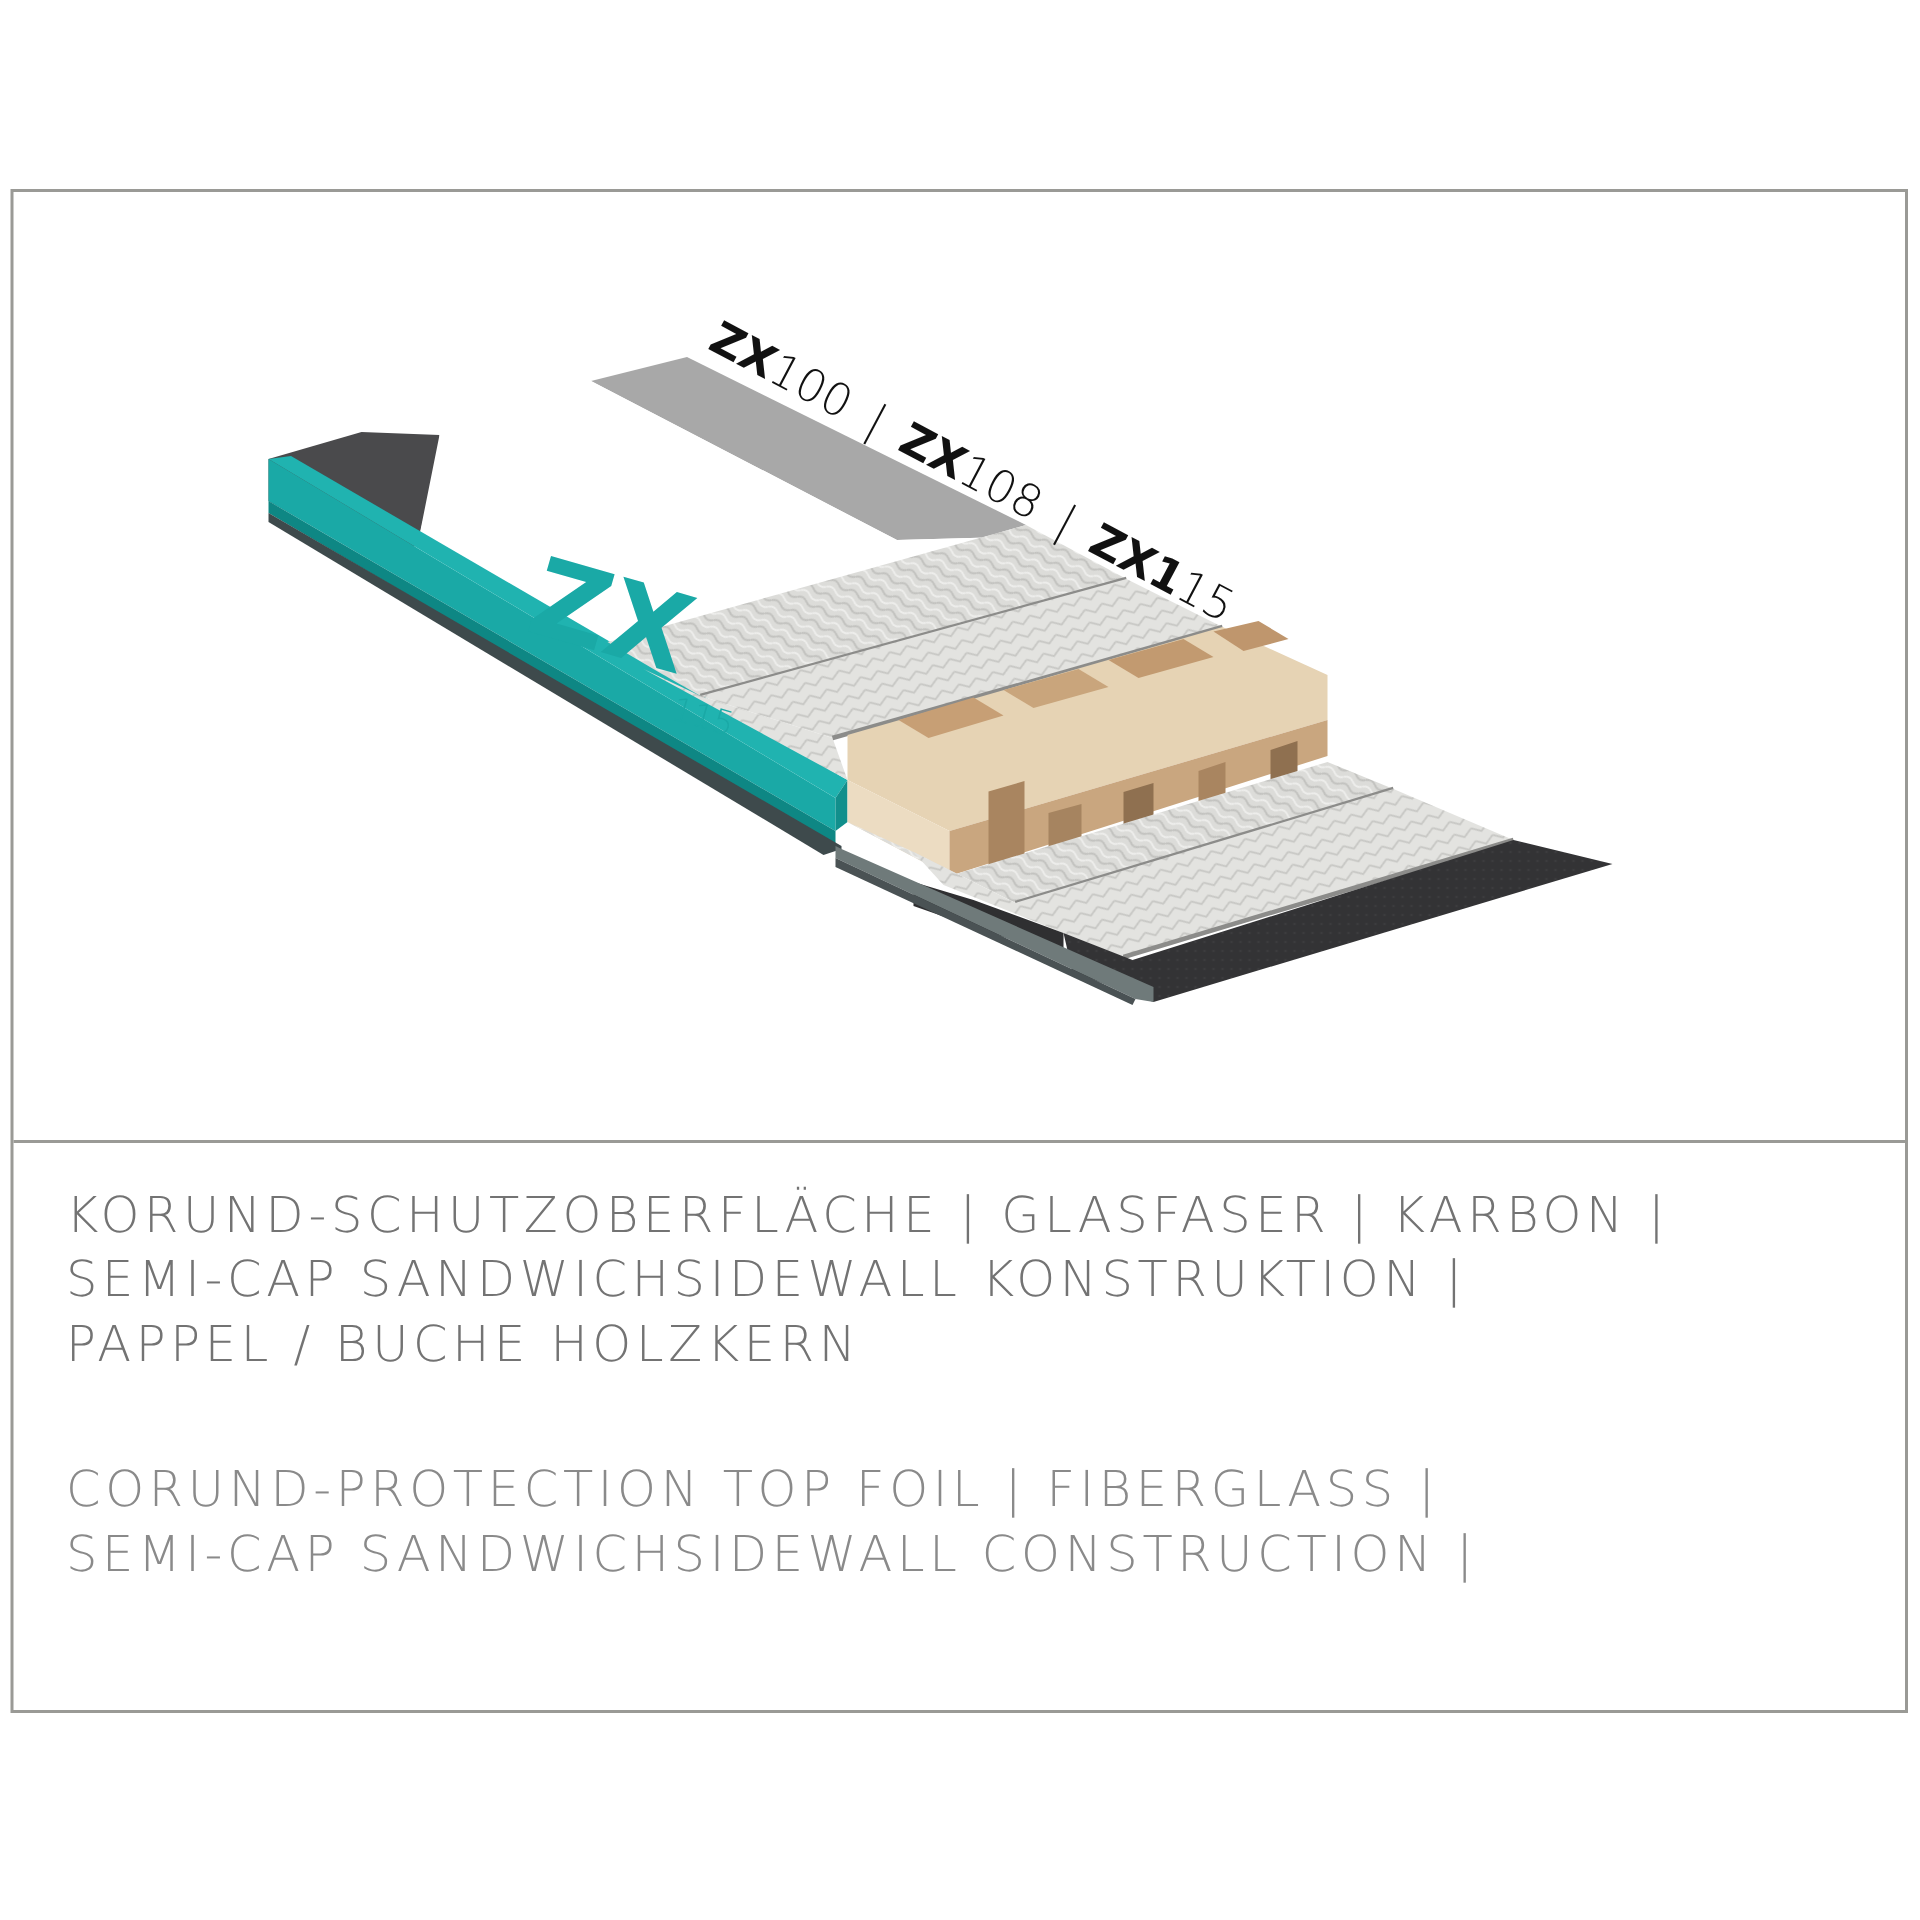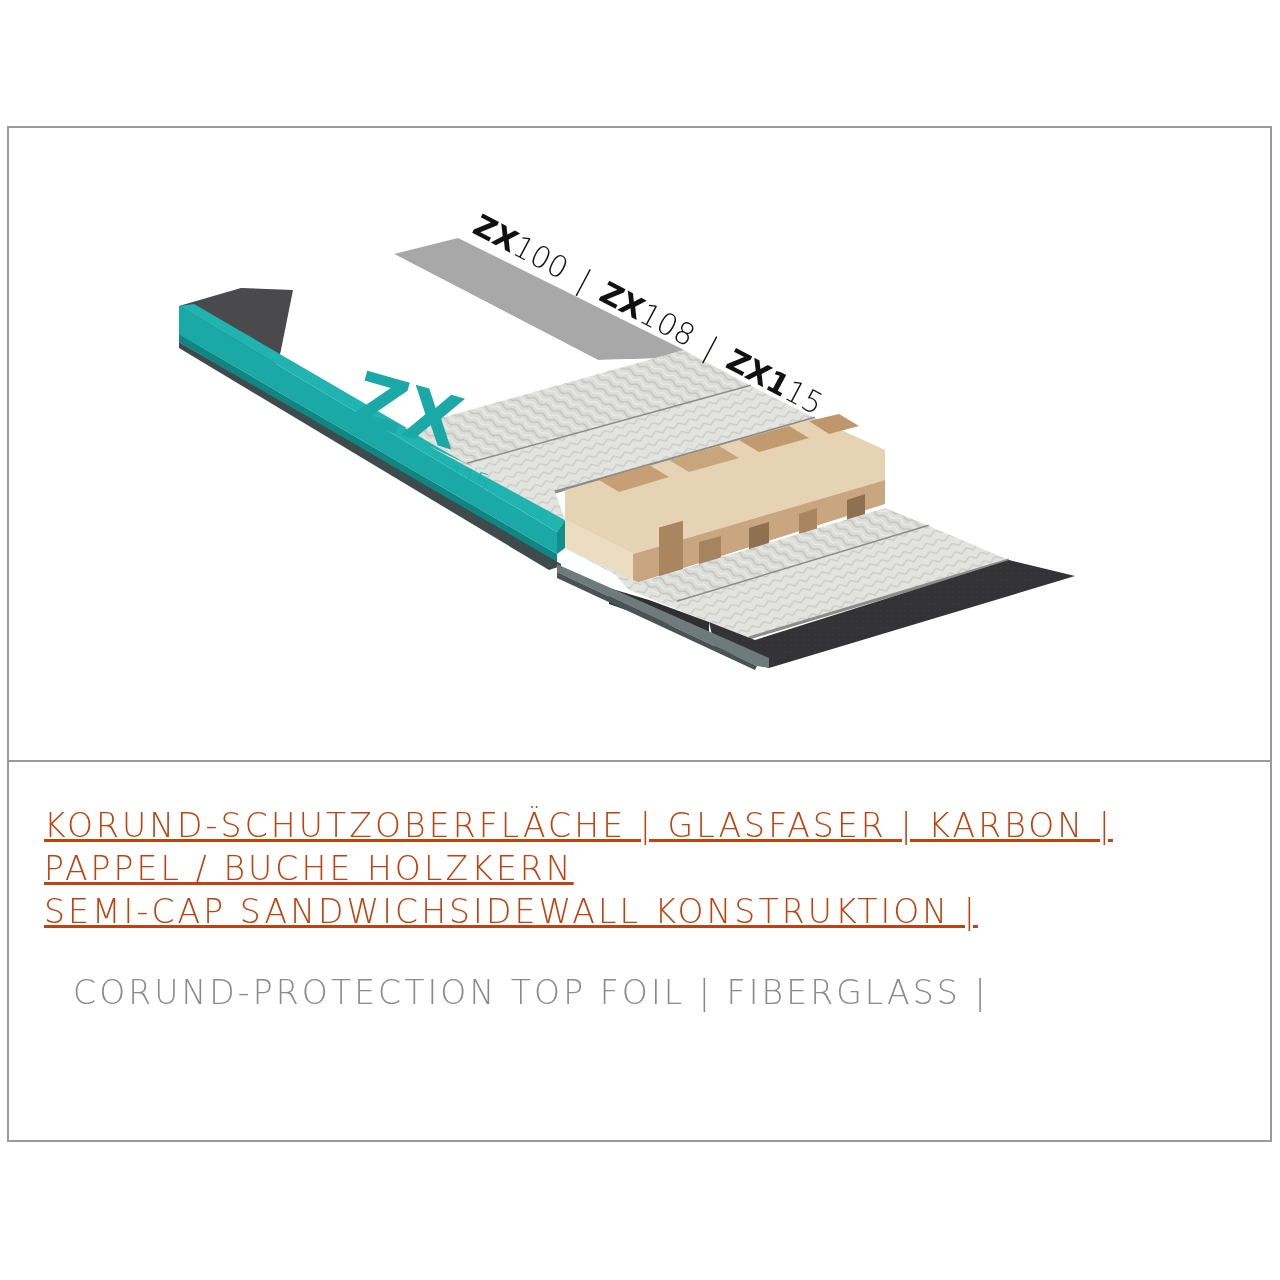--- a/index.html
+++ b/index.html
@@ -8,22 +8,22 @@
     .frame { position: absolute; left: 7px; top: 126px; width: 1265px; height: 1016px;
              border: 2px solid #9a9a96; box-sizing: border-box; background: #fff; }
     .divider { position: absolute; left: 0; right: 0; top: 632px; height: 0;
                border-top: 2px solid #9a9a96; }
     .illustration { position: absolute; left: 0; top: 0; width: 1261px; height: 632px; }
     .caption { position: absolute; left: 35px; margin: 0;
                font-family: "DejaVu Sans", sans-serif; font-weight: 200;
                font-size: 33px; letter-spacing: 3.1px; line-height: 43px;
                text-transform: uppercase; }
     .caption .line { display: block; white-space: nowrap; }
-    .caption-de { top: 676px; color: #c2410c; text-decoration: underline; }
-    .caption-en { top: 843px; color: #8a8a8a; margin-left: 29px; }
+    .caption-de { top: 660px; color: #737373; }
+    .caption-en { top: 843px; color: #8a8a8a; }
     .model-label { font-family: "DejaVu Sans", sans-serif; font-size: 30px; }
     .model-label .b { font-weight: bold; fill: #111; }
     .model-label .l { font-weight: 200; fill: #111; }
   </style>
 </head>
 <body>
 
 <div class="frame">
 
   <svg class="illustration" viewBox="0 0 1261 632" width="1261" height="632" xmlns="http://www.w3.org/2000/svg">
@@ -118,20 +118,21 @@
         <tspan class="l" dx="6">|</tspan>
         <tspan class="b" dx="6">ZX1</tspan><tspan class="l">15</tspan>
       </text>
     </g>
   </svg>
 
   <div class="divider"></div>
 
   <p class="caption caption-de">
     <span class="line">KORUND-SCHUTZOBERFLÄCHE | GLASFASER | KARBON |</span>
+    <span class="line">SEMI-CAP SANDWICHSIDEWALL KONSTRUKTION |</span>
     <span class="line">PAPPEL / BUCHE HOLZKERN</span>
-    <span class="line">SEMI-CAP SANDWICHSIDEWALL KONSTRUKTION |</span>
   </p>
 
   <p class="caption caption-en">
     <span class="line">CORUND-PROTECTION TOP FOIL | FIBERGLASS |</span>
+    <span class="line">SEMI-CAP SANDWICHSIDEWALL CONSTRUCTION |</span>
   </p>
 </div>
 
 </body></html>

